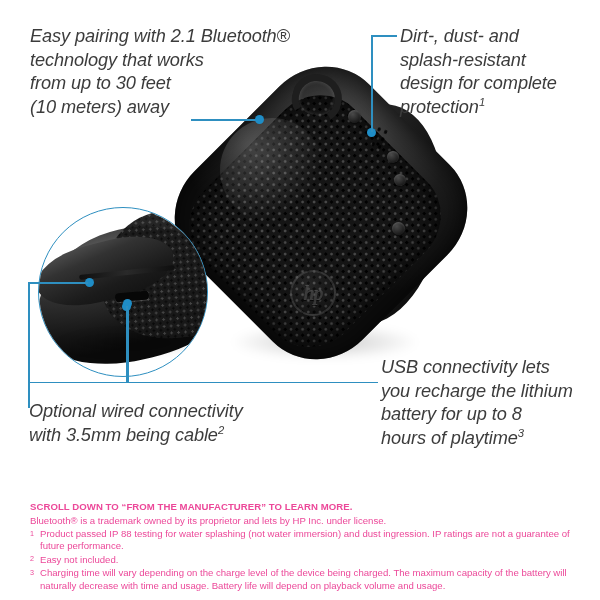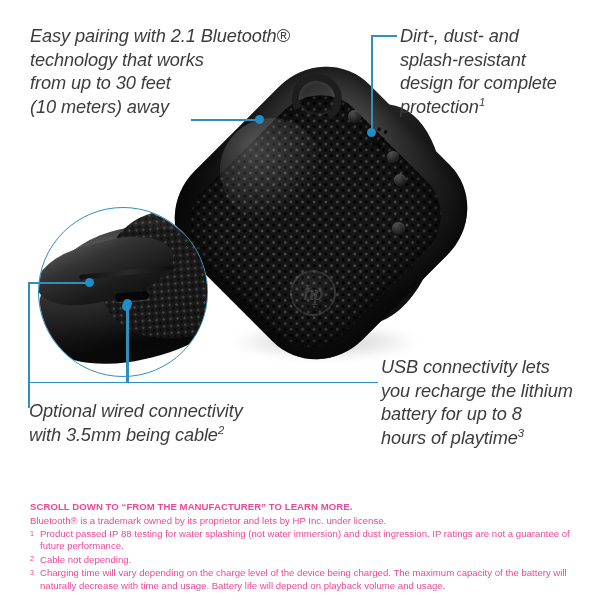--- a/index.html
+++ b/index.html
@@ -363,21 +363,21 @@
   <div id="footnotes">
     <div id="fn-headline">SCROLL DOWN TO “FROM THE MANUFACTURER” TO LEARN MORE.</div>
     <div id="fn-trademark">Bluetooth® is a trademark owned by its proprietor and lets by HP Inc. under license.</div>
 
     <div class="fn-item">
       <span class="fn-marker">1</span>
       <span class="fn-text">Product passed IP 88 testing for water splashing (not water immersion) and dust ingression. IP ratings are not a guarantee of future performance.</span>
     </div>
     <div class="fn-item">
       <span class="fn-marker">2</span>
-      <span class="fn-text">Cable not depending.</span>
+      <span class="fn-text">Easy not included.</span>
     </div>
     <div class="fn-item">
       <span class="fn-marker">3</span>
       <span class="fn-text">Charging time will vary depending on the charge level of the device being charged. The maximum capacity of the battery will naturally decrease with time and usage. Battery life will depend on playback volume and usage.</span>
     </div>
   </div>
 
 </div>
 
 </body></html>

